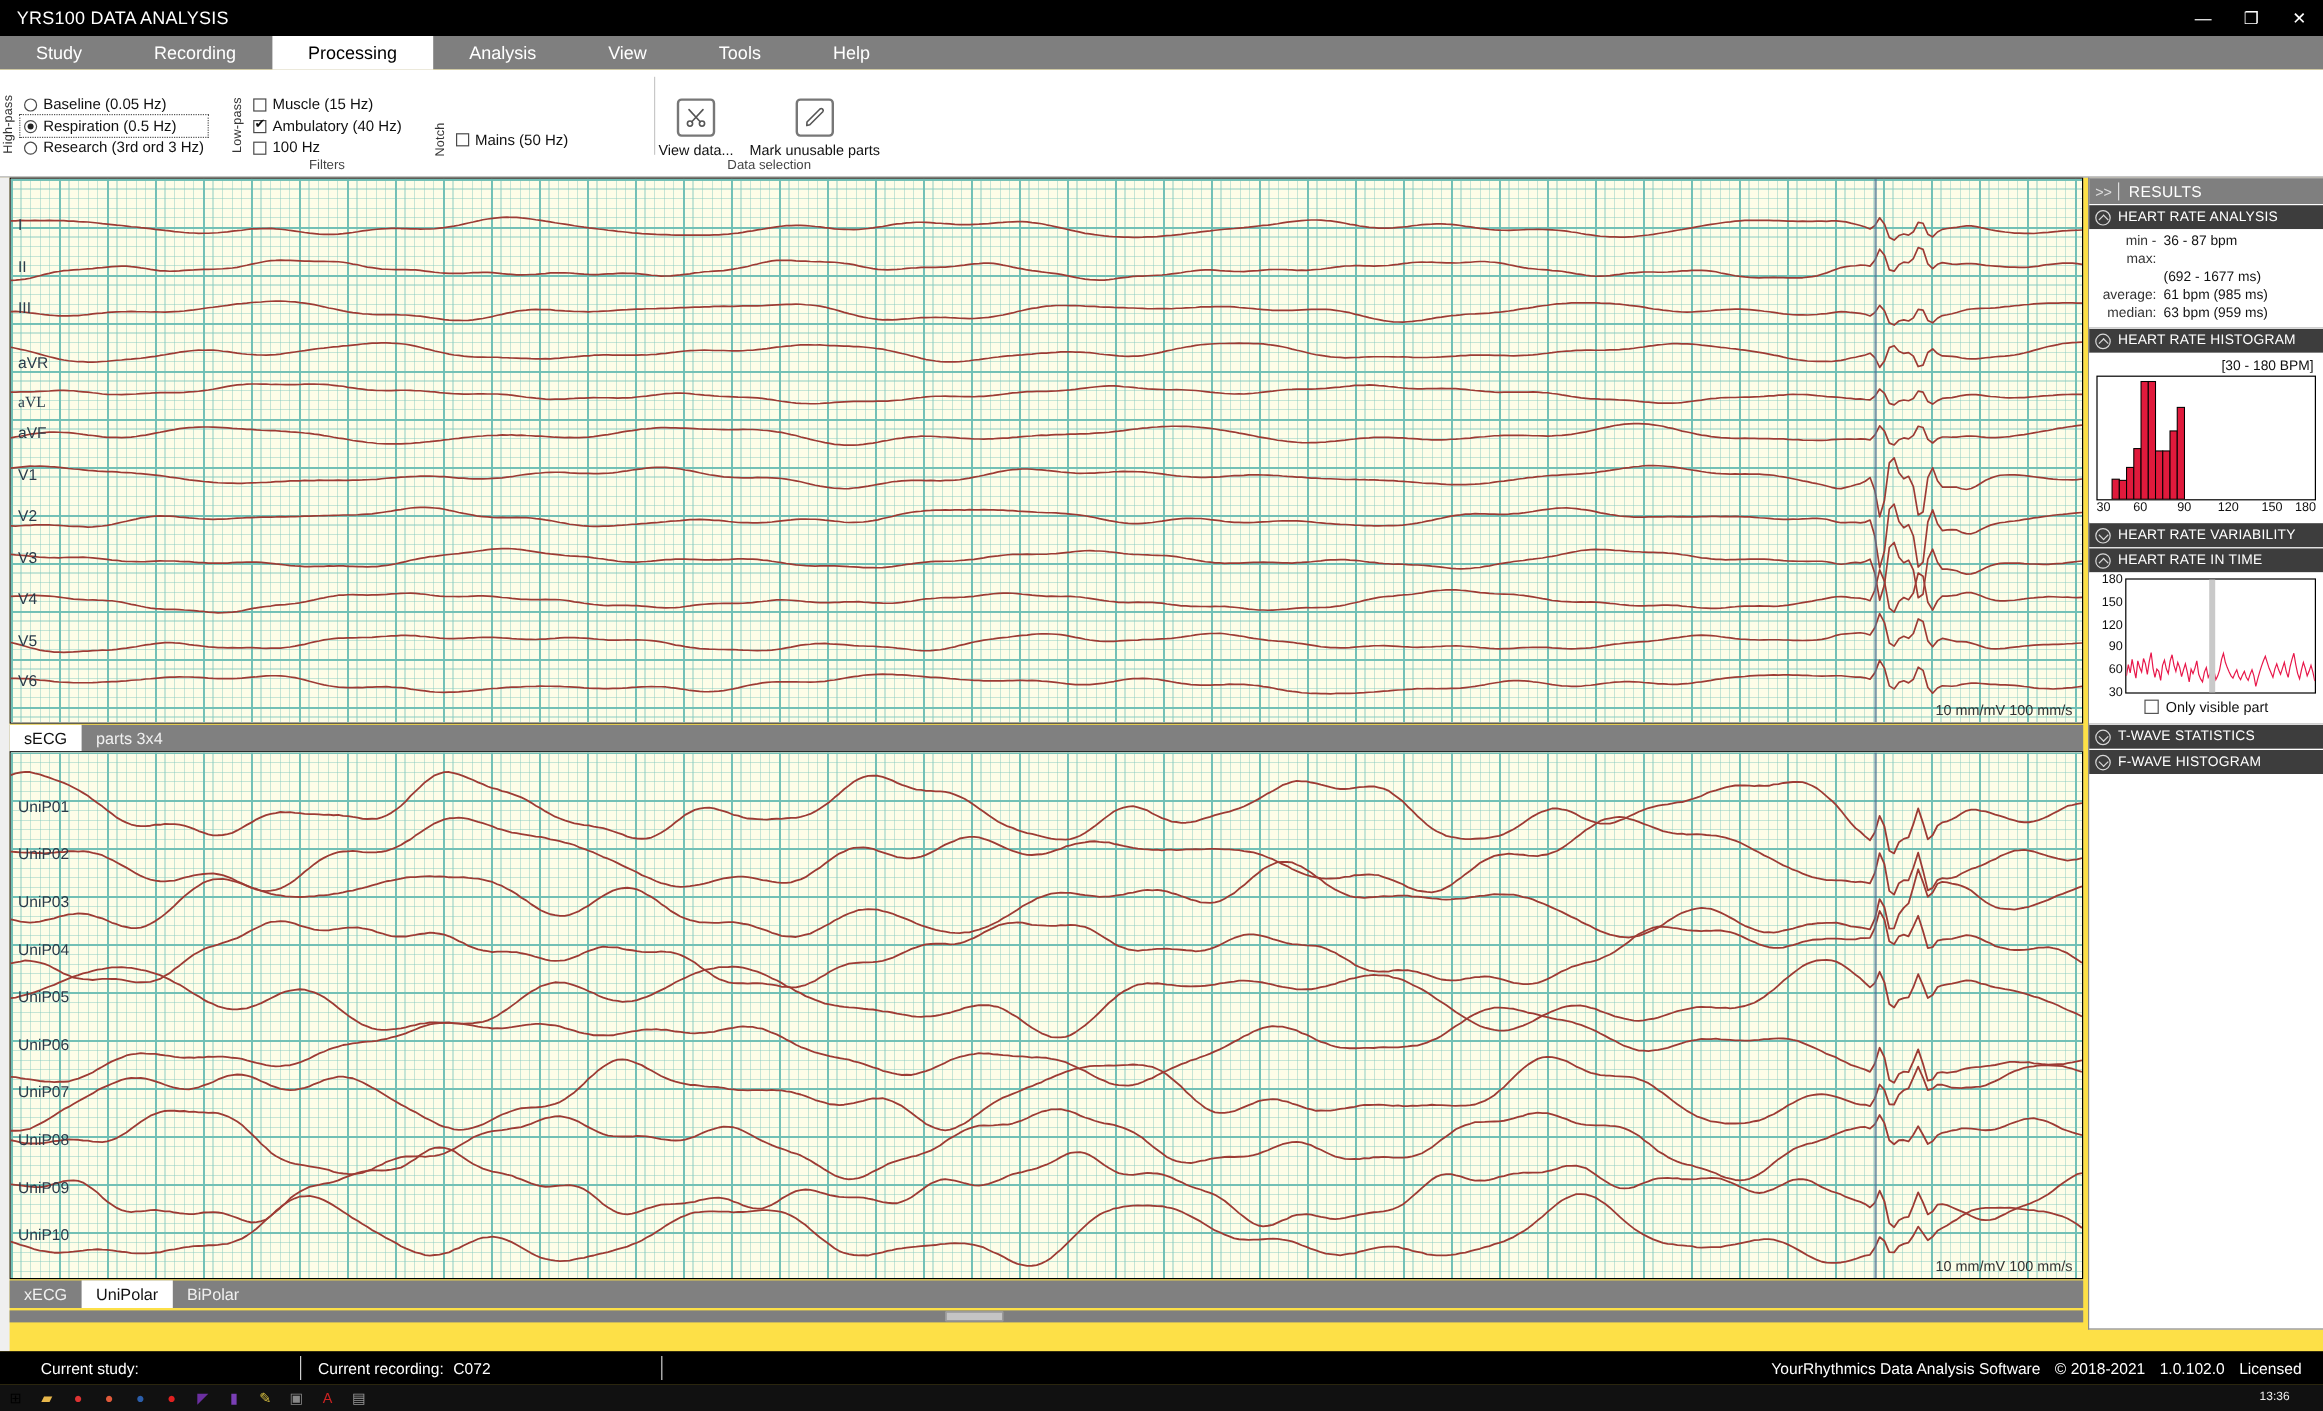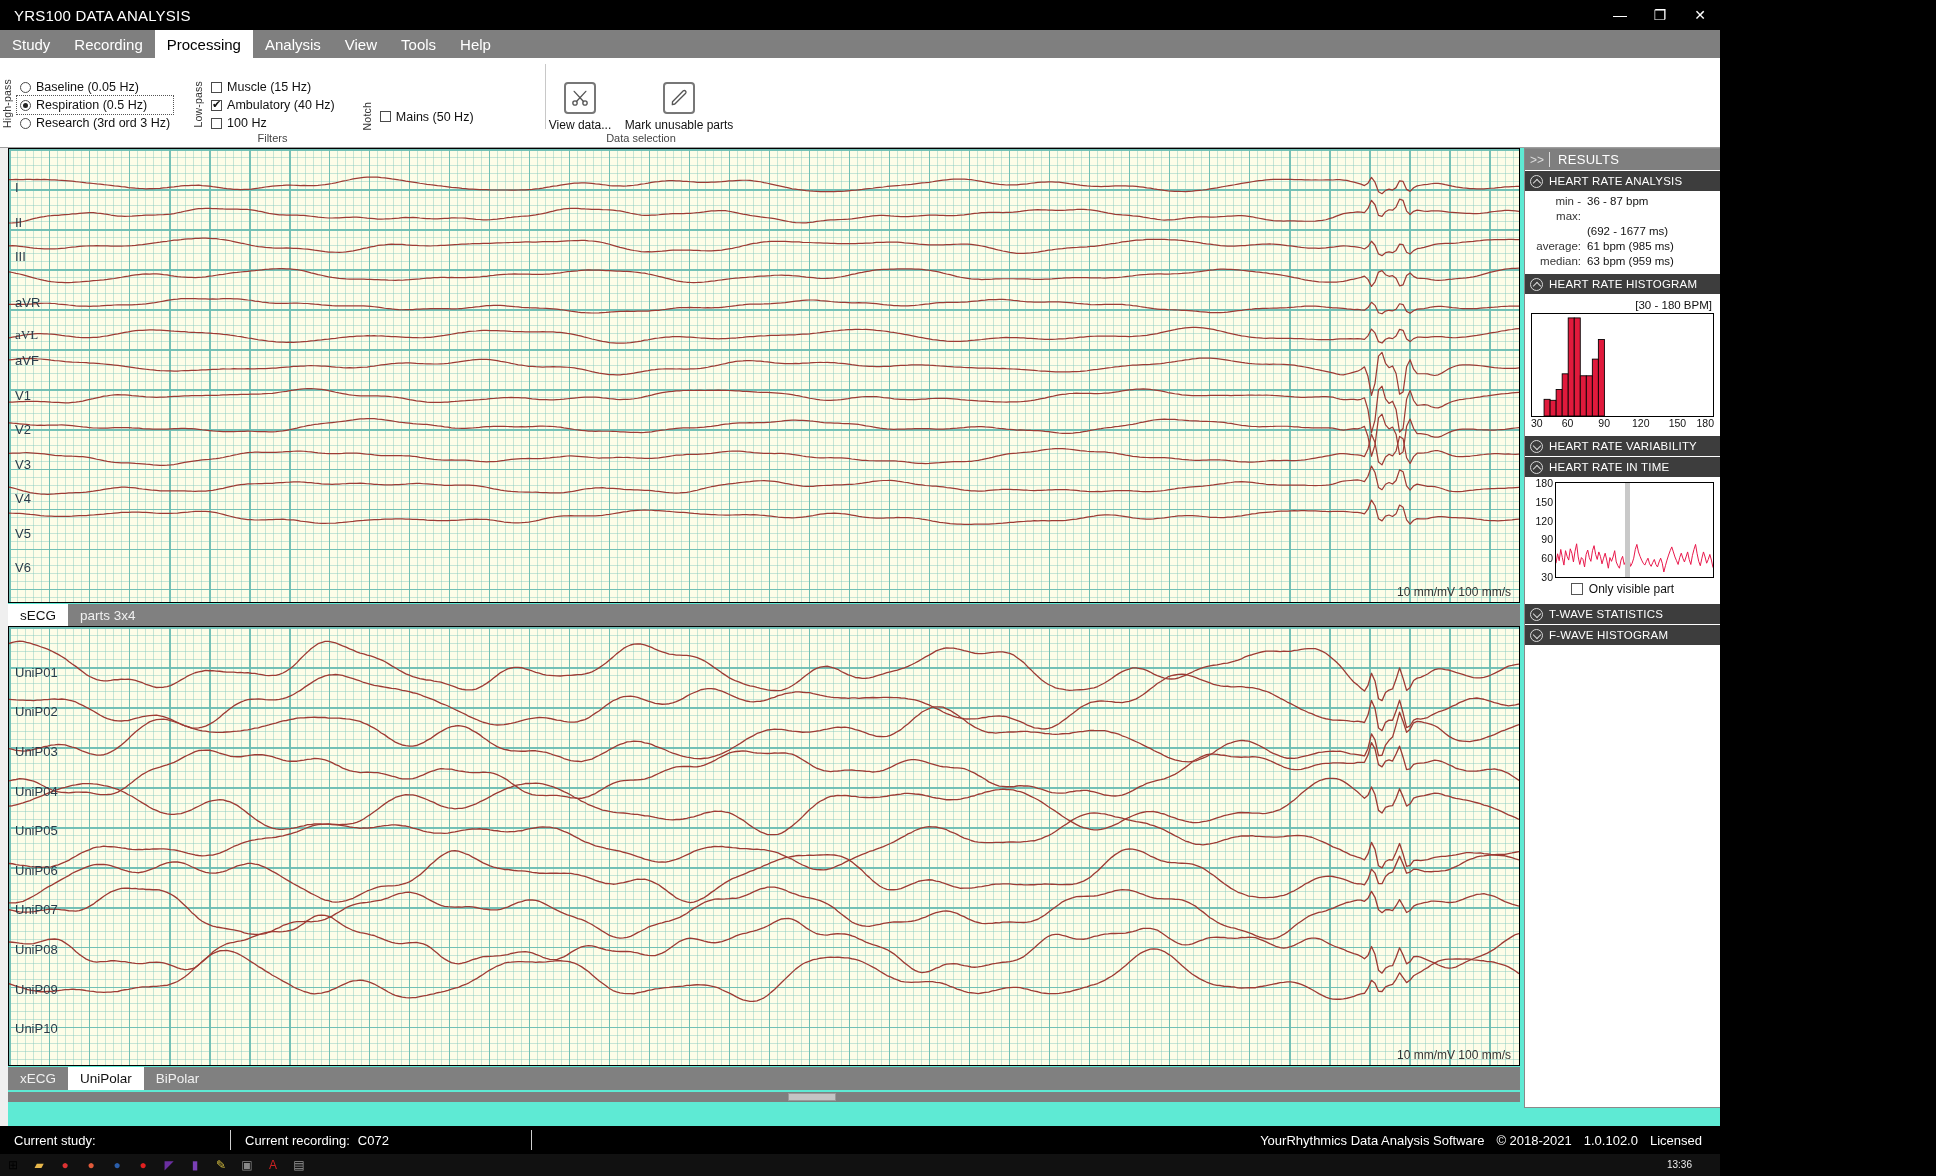--- a/index.html
+++ b/index.html
@@ -1,40 +1,40 @@
 <!DOCTYPE html>
 <html><head>
 <meta charset="utf-8">
 <style>
   * { box-sizing: border-box; margin: 0; padding: 0; }
   html, body {
     width: 1936px; height: 1176px;
     font-family: "Liberation Sans", sans-serif;
     background: #000; overflow: hidden;
   }
-  .app { position: relative; width: 1720px; height: 1176px; background: #5eead4; }
+  .app { position: relative; width: 1936px; height: 1176px; background: #fde047; }
 
   
   .titlebar {
     height: 30px; background: #000; color: #fff;
     display: flex; align-items: center; position: relative;
   }
   .titlebar .title { font-size: 15px; padding-left: 14px; letter-spacing: .2px; }
   .winbtns { position: absolute; right: 0; top: 0; height: 30px; display: flex; }
   .winbtn {
     width: 40px; height: 30px; display: flex; align-items: center; justify-content: center;
     color: #fff; font-size: 14px; line-height: 1;
   }
 
   
   .menubar {
     height: 28px; background: #7f7f7f; display: flex; align-items: stretch;
   }
   .menuitem {
-    padding: 0 12px; display: flex; align-items: center;
+    padding: 0 30px; display: flex; align-items: center;
     color: #fff; font-size: 15px; white-space: nowrap;
   }
   .menuitem.active { background: #fff; color: #000; }
 
   
   .ribbon {
     height: 90px; background: #fff; border-bottom: 1px solid #9e9e9e;
     display: flex; align-items: stretch; position: relative;
   }
   .rgroup { position: relative; display: flex; flex-direction: column; }
@@ -526,21 +526,21 @@
 
       <div class="acc-head">
         <span class="circ down"></span>
         <span class="t">F-WAVE HISTOGRAM</span>
       </div>
 
     </div>
   </div>
 
   <div class="statusbar">
-    <div class="sb-cell" style="width:230px;">
+    <div class="sb-cell" style="width:230px;margin-left:20px;">
       <span>Current study:</span>
       <span style="padding-left:6px;"></span>
     </div>
     <div class="sb-vline"></div>
     <div class="sb-cell" style="width:300px;">
       <span>Current recording:</span>
       <span style="padding-left:8px;">C072</span>
     </div>
     <div class="sb-vline"></div>
     <div class="sb-right">

